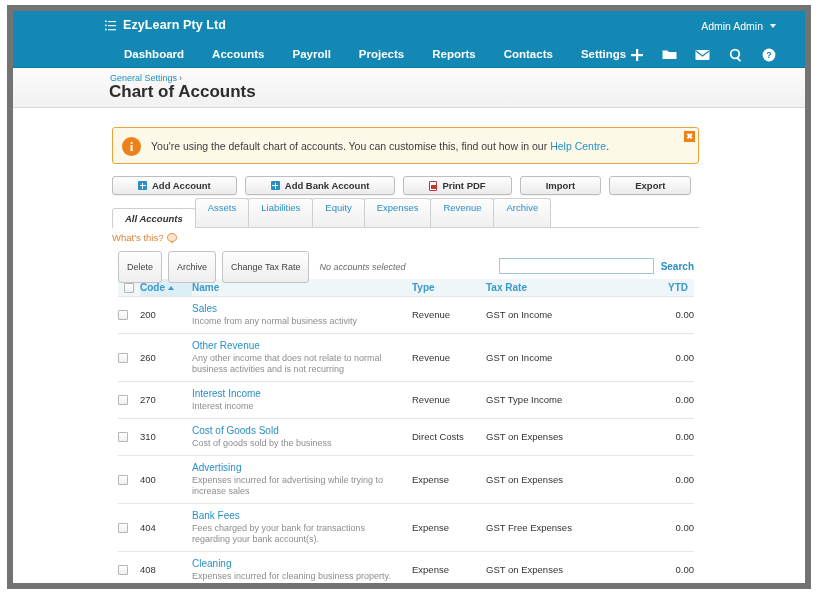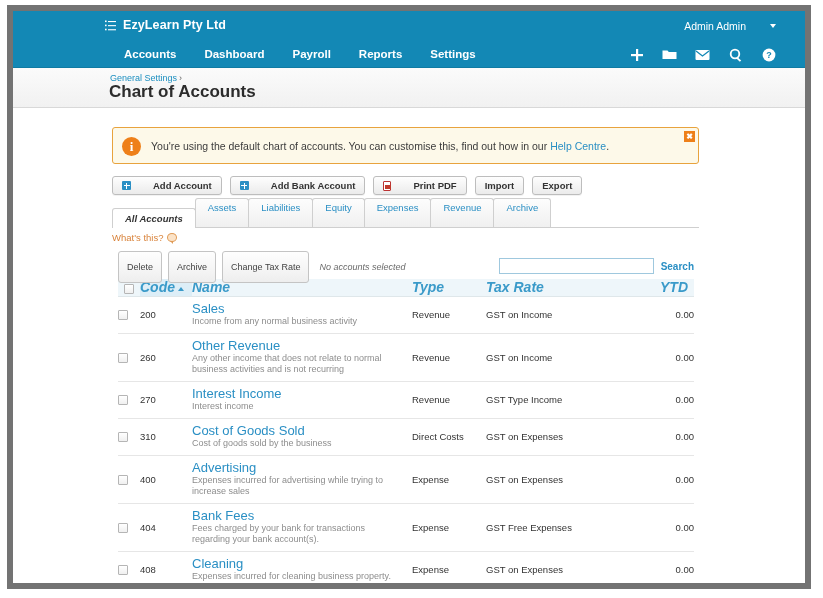--- a/index.html
+++ b/index.html
@@ -37,21 +37,21 @@
     color: #ffffff;
     font-size: 12.5px;
     font-weight: bold;
     letter-spacing: .1px;
   }
   .user-menu {
     position: absolute;
     right: 29px; top: 9px;
     color: #ffffff;
     font-size: 10.5px;
-    display: flex; align-items: center; gap: 24px;
+    display: flex; align-items: center; gap: 7px;
   }
   .caret-down {
     width:0;height:0;
     border-left:3.5px solid transparent;
     border-right:3.5px solid transparent;
     border-top:4px solid #ffffff;
     display:inline-block;
   }
 
   
@@ -166,25 +166,25 @@
   .actions {
     position: absolute;
     left: 99px; top: 68px;
     display: flex; gap: 8px;
   }
   .btn {
     background: linear-gradient(to bottom, #fefefe 0%, #ebebeb 100%);
     border: 1px solid #bdbdbd;
     border-radius: 3px;
     height: 19px;
-    padding: 0 9px;
+    padding: 0 25px;
     font-size: 9.5px;
     font-weight: bold;
     color: #333;
-    display: flex; align-items: center; gap: 22px;
+    display: flex; align-items: center; gap: 5px;
     cursor: pointer;
     font-family: "Liberation Sans", sans-serif;
     box-shadow: 0 1px 0 rgba(0,0,0,.05);
   }
   .plus-sq {
     width: 9px; height: 9px;
     background: #2a8fc4;
     border-radius: 1px;
     position: relative;
     flex: none;
@@ -318,28 +318,27 @@
   }
 
   table.acc {
     width: 576px;
     border-collapse: collapse;
     table-layout: fixed;
   }
   table.acc thead th {
     background: #eef6fa;
     color: #3a9ac9;
-    font-size: 14px;
+    font-size: 10px;
     font-weight: bold;
     text-align: left;
     height: 17px;
     padding: 0;
     border-bottom: 1px solid #dfe7ea;
     vertical-align: middle;
-    font-style: italic;
   }
   th.c-check { width: 22px; padding-left: 6px !important; }
   th.c-code  { width: 52px; background:#ddeef7 !important; }
   th.c-name  { width: 220px; }
   th.c-type  { width: 74px; }
   th.c-tax   { width: 118px; }
   th.c-ytd   { width: 90px; text-align: right !important; padding-right: 6px !important; }
 
   .chk {
     width: 10px; height: 10px;
@@ -365,21 +364,21 @@
     font-size: 9.5px;
     color: #333;
     vertical-align: middle;
     padding: 6px 0;
   }
   td.c-check { padding-left: 6px; }
   td.c-code  { font-size: 9.5px; color:#3a3a3a; }
   td.c-ytd   { text-align: right; padding-right: 6px; color: #2a8fc4; }
   .acc-name {
     color: #2a8fc4;
-    font-size: 13px;
+    font-size: 10px;
     text-decoration: none;
     display: block;
     line-height: 12px;
   }
   .acc-desc {
     color: #8d8d8d;
     font-size: 9px;
     line-height: 11px;
     padding-right: 10px;
     margin-top: 1px;
@@ -405,24 +404,26 @@
       <span class="brand-name">EzyLearn Pty Ltd</span>
     </div>
     <div class="user-menu">
       <span>Admin Admin</span>
       <span class="caret-down"></span>
     </div>
   </div>
 
   <div class="navbar">
     <div class="nav-links">
+      <a href="#">Dashboard</a>
       <a href="#">Accounts</a>
-      <a href="#">Dashboard</a>
       <a href="#">Payroll</a>
+      <a href="#">Projects</a>
       <a href="#">Reports</a>
+      <a href="#">Contacts</a>
       <a href="#">Settings</a>
     </div>
     <div class="nav-icons">
       <span class="ni">
         <svg width="14" height="14" viewBox="0 0 14 14">
             <rect x="6" y="1" width="2.2" height="12" fill="#fff"></rect>
             <rect x="1" y="6" width="12" height="2.2" fill="#fff"></rect>
           </svg>
       </span>
       <span class="ni">

